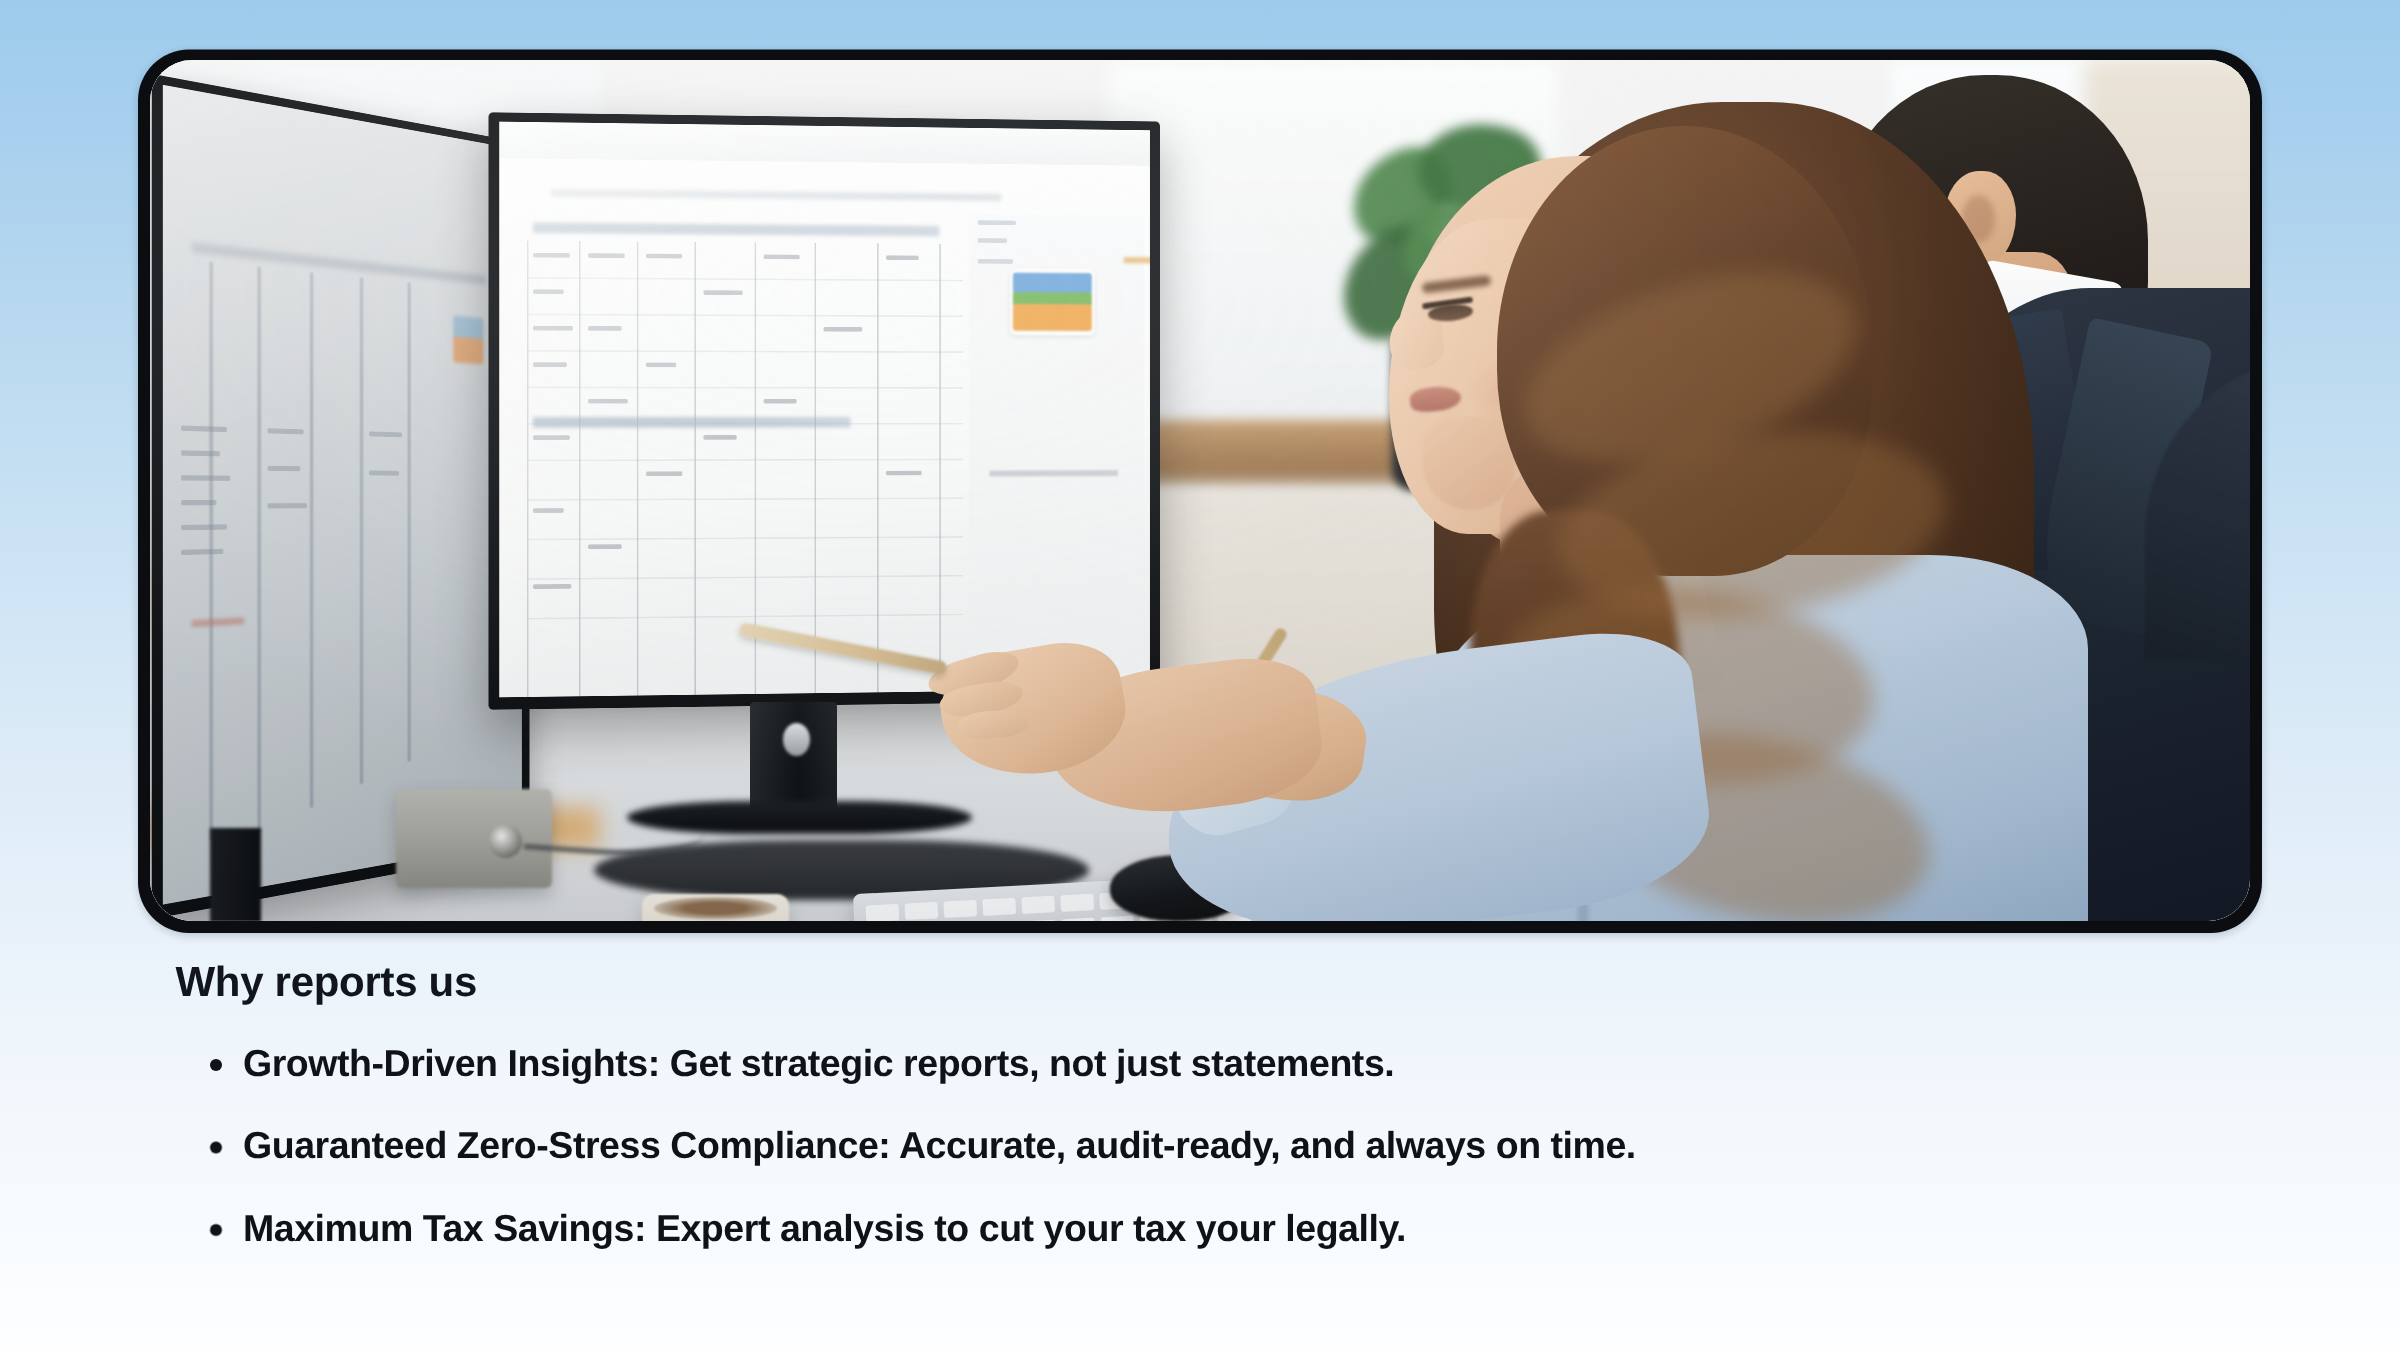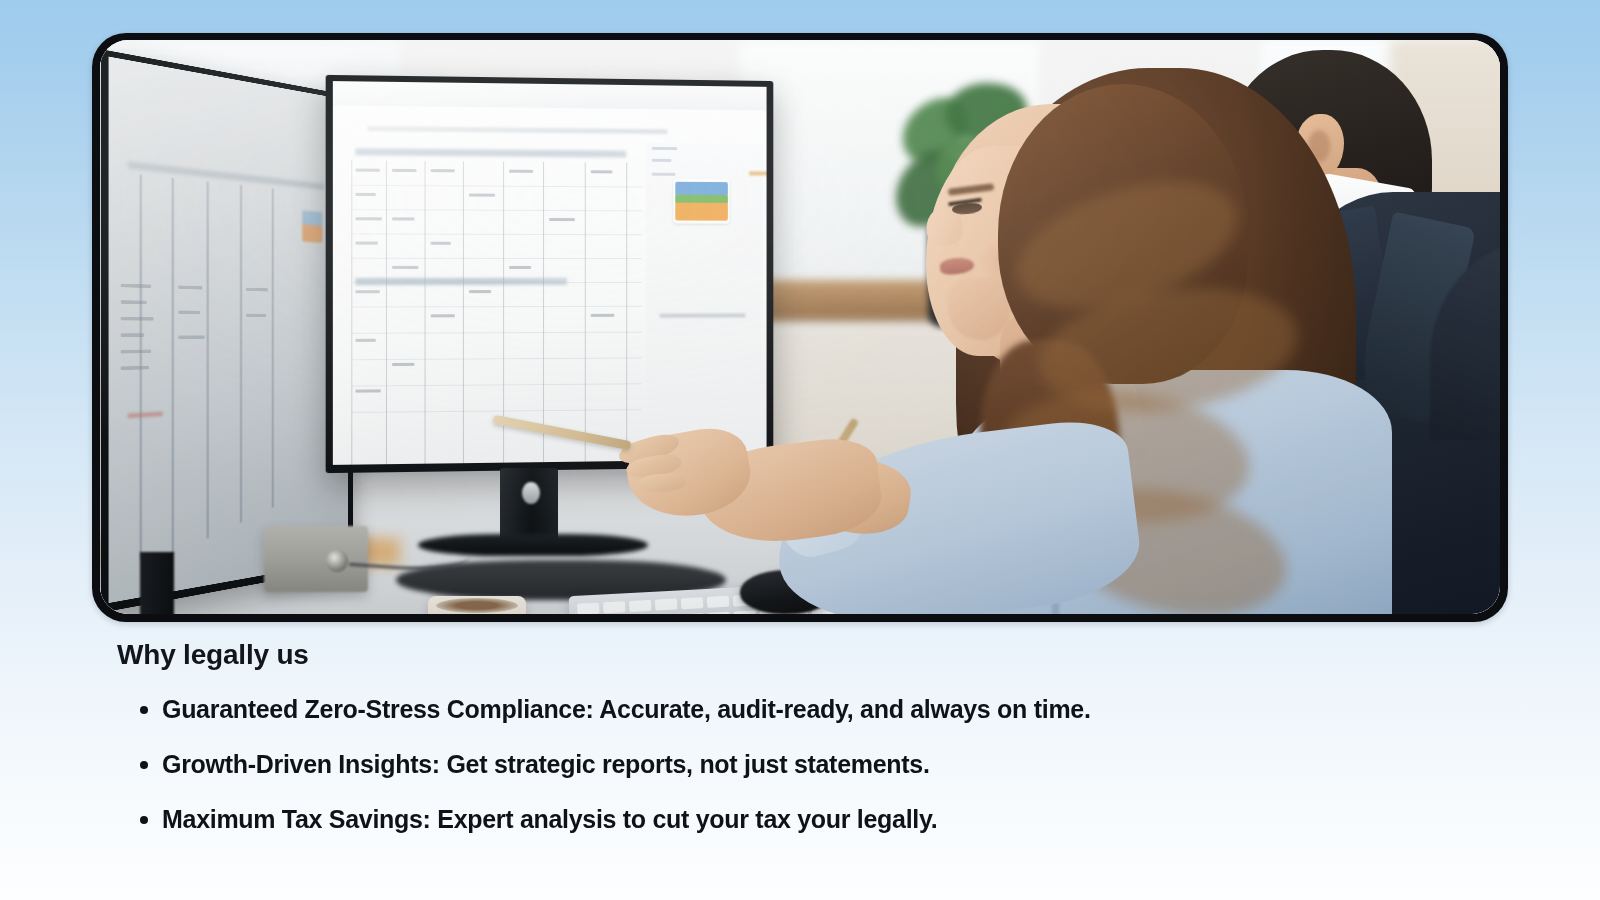--- a/index.html
+++ b/index.html
@@ -660,28 +660,28 @@
       <div class="w-finger f2"></div>
       <div class="w-finger f3"></div>
       <div class="pointer-stick"></div>
 
       <div class="photo-grade"></div>
     </div>
   </div>
 </div>
 
 <div class="content">
-  <h2 class="heading">Why legally us</h2>
+  <h2 class="heading">Why reports us</h2>
   <ul class="benefits">
     <li class="benefit">
       <span class="dot"></span>
-      <span>Guaranteed Zero-Stress Compliance: Accurate, audit-ready, and always on time.</span>
+      <span>Growth-Driven Insights: Get strategic reports, not just statements.</span>
     </li>
     <li class="benefit">
       <span class="dot"></span>
-      <span>Growth-Driven Insights: Get strategic reports, not just statements.</span>
+      <span>Guaranteed Zero-Stress Compliance: Accurate, audit-ready, and always on time.</span>
     </li>
     <li class="benefit">
       <span class="dot"></span>
       <span>Maximum Tax Savings: Expert analysis to cut your tax your legally.</span>
     </li>
   </ul>
 </div>
 
 </body></html>

